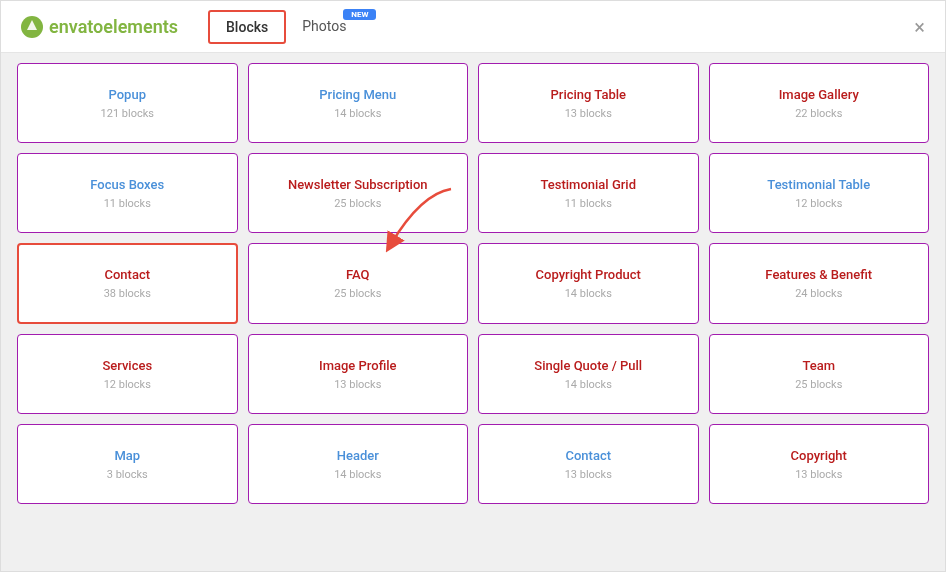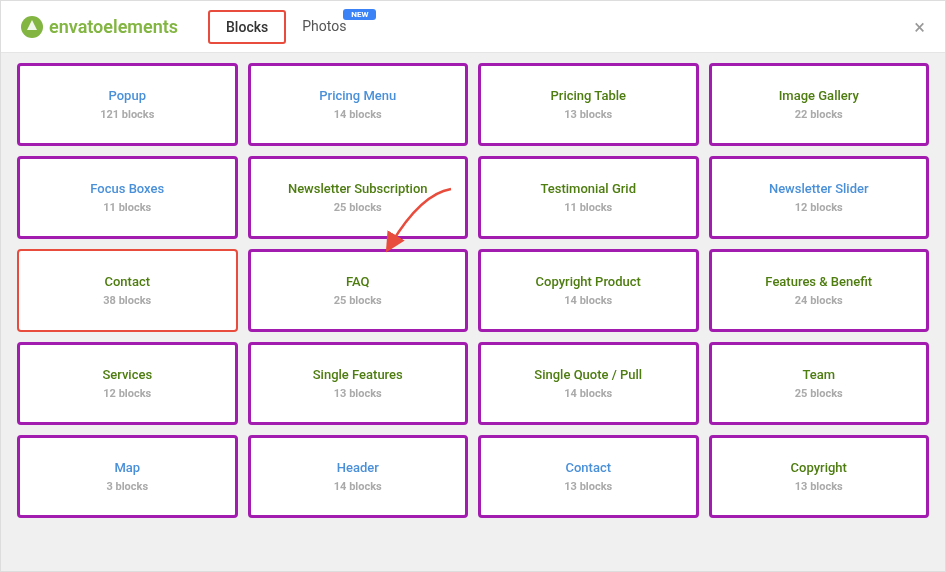--- a/index.html
+++ b/index.html
@@ -117,44 +117,43 @@
       background: #fff;
       border-radius: 4px;
       padding: 22px 16px;
       display: flex;
       flex-direction: column;
       align-items: center;
       justify-content: center;
       cursor: pointer;
       min-height: 80px;
       position: relative;
-      border: 3px solid #a21caf;
+      border: 1px solid #a21caf;
     }
 
     .grid-item.highlighted {
       border: 2px solid #e74c3c;
     }
 
     .item-title {
       font-size: 13px;
       font-weight: 500;
-      color: #4d7c0f;
+      color: #b91c1c;
       text-align: center;
       margin-bottom: 5px;
     }
 
     .item-title.blue {
       color: #4a90d9;
     }
 
     .item-subtitle {
       font-size: 11px;
       color: #aaa;
       text-align: center;
-      font-weight: bold;
     }
 
     
     .red-arrow {
       position: absolute;
       top: 183px;
       left: 340px;
       z-index: 20;
       pointer-events: none;
     }
@@ -220,21 +219,21 @@
         </div>
         <div class="grid-item">
           <span class="item-title">Newsletter Subscription</span>
           <span class="item-subtitle">25 blocks</span>
         </div>
         <div class="grid-item">
           <span class="item-title">Testimonial Grid</span>
           <span class="item-subtitle">11 blocks</span>
         </div>
         <div class="grid-item">
-          <span class="item-title blue">Newsletter Slider</span>
+          <span class="item-title blue">Testimonial Table</span>
           <span class="item-subtitle">12 blocks</span>
         </div>
         <div class="grid-item highlighted">
           <span class="item-title">Contact</span>
           <span class="item-subtitle">38 blocks</span>
         </div>
         <div class="grid-item">
           <span class="item-title">FAQ</span>
           <span class="item-subtitle">25 blocks</span>
         </div>
@@ -244,21 +243,21 @@
         </div>
         <div class="grid-item">
           <span class="item-title">Features &amp; Benefit</span>
           <span class="item-subtitle">24 blocks</span>
         </div>
         <div class="grid-item">
           <span class="item-title">Services</span>
           <span class="item-subtitle">12 blocks</span>
         </div>
         <div class="grid-item">
-          <span class="item-title">Single Features</span>
+          <span class="item-title">Image Profile</span>
           <span class="item-subtitle">13 blocks</span>
         </div>
         <div class="grid-item">
           <span class="item-title">Single Quote / Pull</span>
           <span class="item-subtitle">14 blocks</span>
         </div>
         <div class="grid-item">
           <span class="item-title">Team</span>
           <span class="item-subtitle">25 blocks</span>
         </div>

